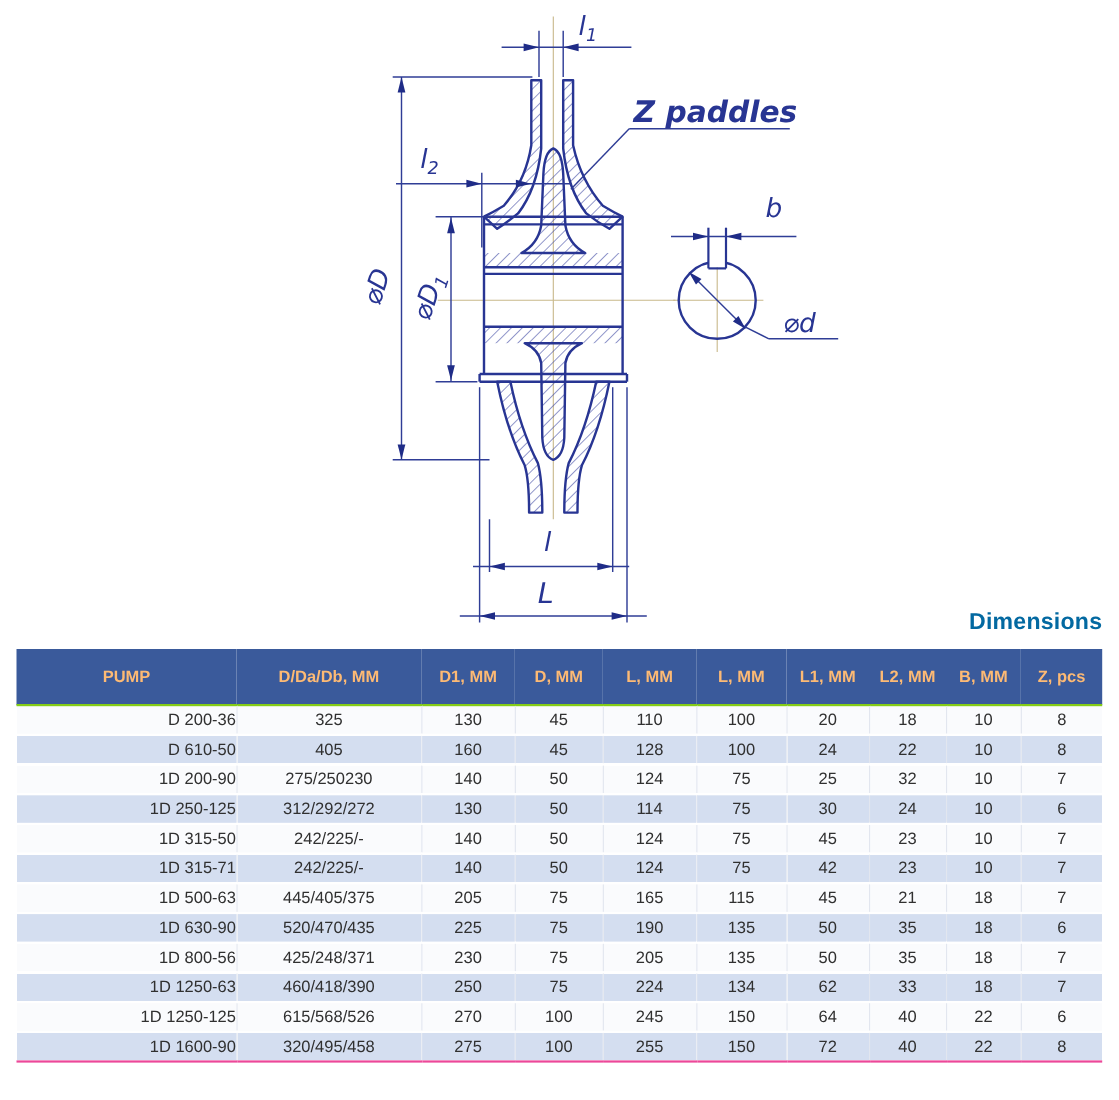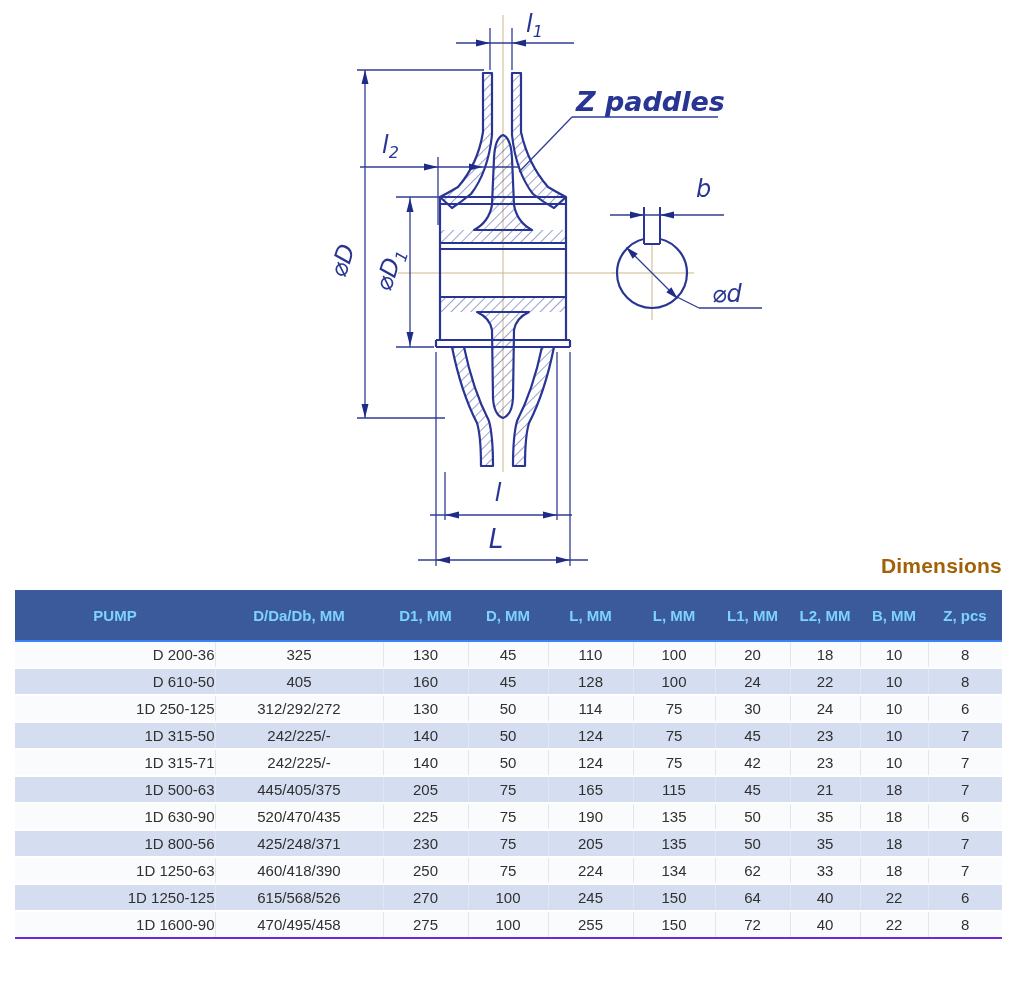--- a/index.html
+++ b/index.html
@@ -4,40 +4,40 @@
 <style>
   html,body{margin:0;padding:0;}
   body{
     width:1017px;height:1000px;position:relative;background:#ffffff;
     font-family:"Liberation Sans",sans-serif;overflow:hidden;
   }
   .drawing-wrap{position:absolute;left:0;top:0;width:1017px;height:578px;}
   .dim-title{
     position:absolute;top:554px;right:15px;
     font-family:"Liberation Sans",sans-serif;
-    font-size:21px;font-weight:bold;color:#a16207;letter-spacing:.2px;
+    font-size:21px;font-weight:bold;color:#0369a1;letter-spacing:.2px;
   }
   table.dims{
     position:absolute;left:15px;top:590px;width:987px;
     border-collapse:collapse;table-layout:fixed;
     font-family:"Liberation Sans",sans-serif;
   }
   table.dims th{
-    background:#3a5a9b;color:#7dd3fc;font-weight:bold;font-size:15px;
-    height:50px;text-align:center;padding:0;border:none;border-bottom:2px solid #3b82f6;
+    background:#3a5a9b;color:#fdba74;font-weight:bold;font-size:15px;
+    height:50px;text-align:center;padding:0;border:none;border-bottom:2px solid #84cc16;
   }
   table.dims td{
     height:25px;text-align:center;font-size:15px;color:#303030;padding:0;
     border-bottom:2px solid #ffffff;border-left:1px solid #e2e6ef;
     white-space:nowrap;overflow:hidden;
   }
   table.dims td:first-child{text-align:right;padding-left:13px;border-left:none;}
   table.dims tbody tr:nth-child(odd) td{background:#fafbfd;}
   table.dims tbody tr:nth-child(even) td{background:#d4def0;}
-  table.dims tbody tr:last-child td{border-bottom:2px solid #6d28d9;}
+  table.dims tbody tr:last-child td{border-bottom:2px solid #ec4899;}
   .dwg-label{font-family:"DejaVu Sans",sans-serif;font-style:italic;fill:#283593;}
 </style>
 </head>
 <body>
 
 <div class="drawing-wrap">
 <svg width="1017" height="578" viewBox="0 0 1017 578" xmlns="http://www.w3.org/2000/svg">
   <defs>
     <pattern id="hatch" width="7" height="7" patternUnits="userSpaceOnUse" patternTransform="rotate(45)">
       <line x1="0" y1="0" x2="0" y2="7" stroke="#3743a0" stroke-width="1"></line>
@@ -236,20 +236,32 @@
         <td>160</td>
         <td>45</td>
         <td>128</td>
         <td>100</td>
         <td>24</td>
         <td>22</td>
         <td>10</td>
         <td>8</td>
       </tr>
       <tr>
+        <td>1D 200-90</td>
+        <td>275/250230</td>
+        <td>140</td>
+        <td>50</td>
+        <td>124</td>
+        <td>75</td>
+        <td>25</td>
+        <td>32</td>
+        <td>10</td>
+        <td>7</td>
+      </tr>
+      <tr>
         <td>1D 250-125</td>
         <td>312/292/272</td>
         <td>130</td>
         <td>50</td>
         <td>114</td>
         <td>75</td>
         <td>30</td>
         <td>24</td>
         <td>10</td>
         <td>6</td>
@@ -333,21 +345,21 @@
         <td>100</td>
         <td>245</td>
         <td>150</td>
         <td>64</td>
         <td>40</td>
         <td>22</td>
         <td>6</td>
       </tr>
       <tr>
         <td>1D 1600-90</td>
-        <td>470/495/458</td>
+        <td>320/495/458</td>
         <td>275</td>
         <td>100</td>
         <td>255</td>
         <td>150</td>
         <td>72</td>
         <td>40</td>
         <td>22</td>
         <td>8</td>
       </tr>
     </tbody>

